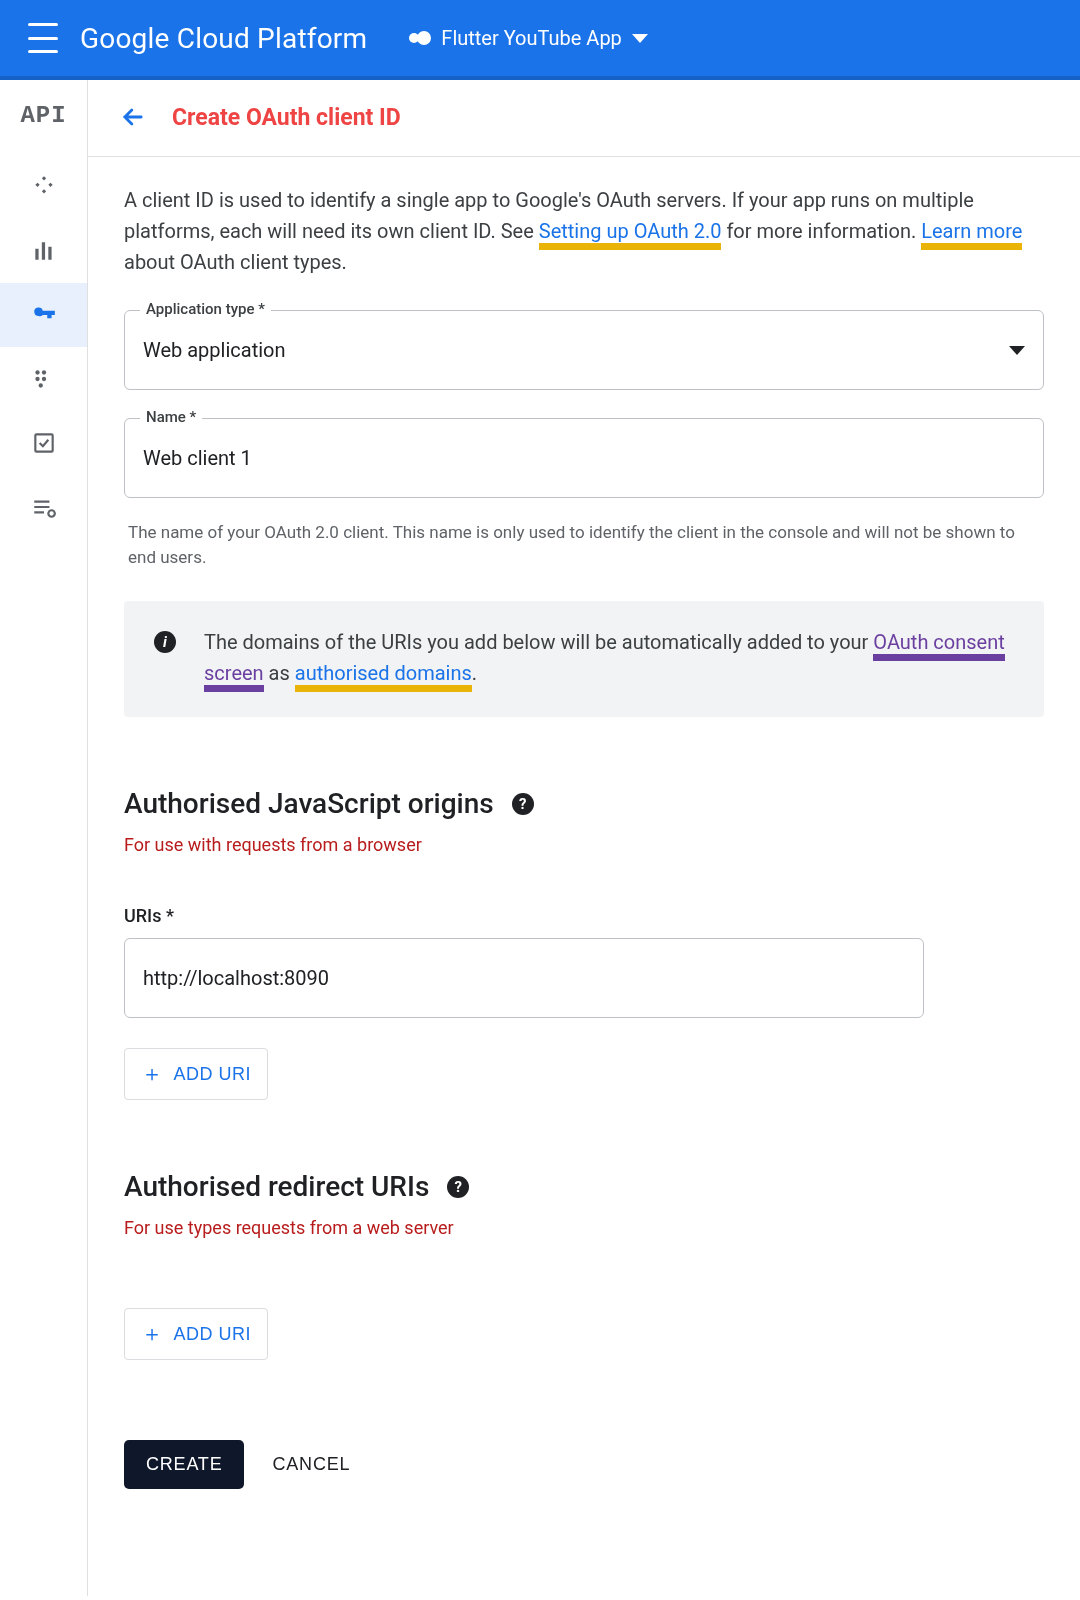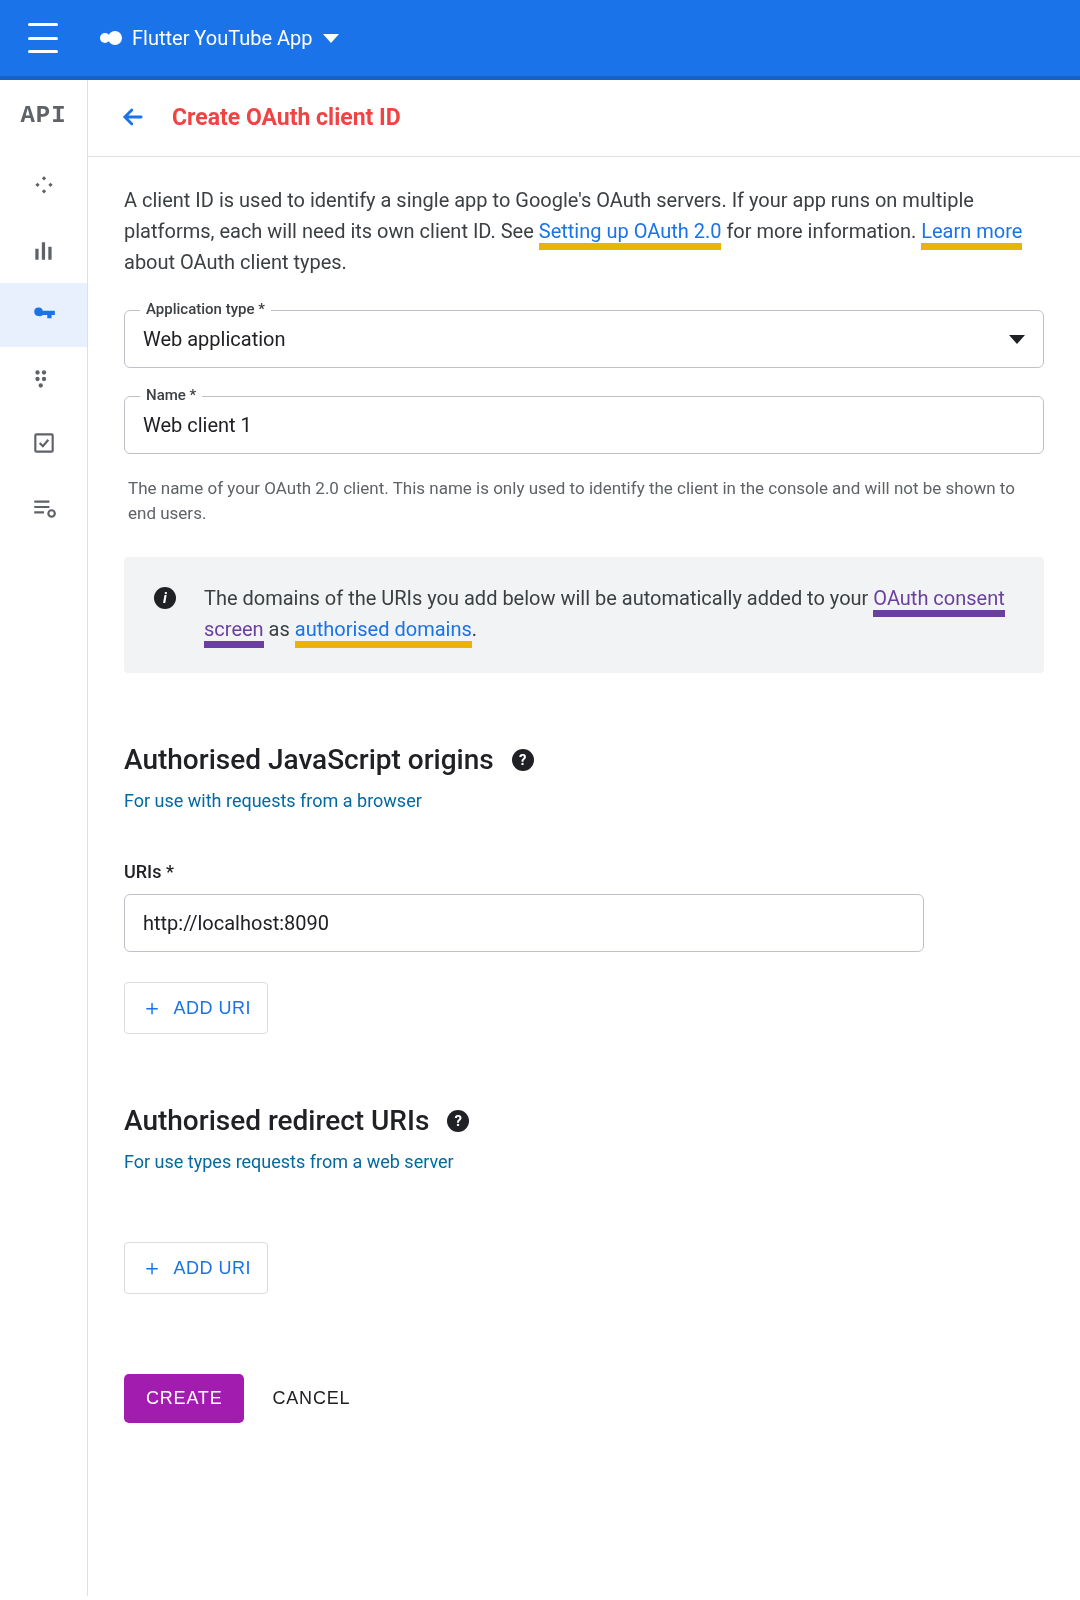--- a/index.html
+++ b/index.html
@@ -90,21 +90,21 @@
   .link.purple { color:#6b3fa0; border-bottom-color:#6b3fa0;}
 
   .field-wrap { position:relative; margin-bottom:10px;}
   .float-label {
     position:absolute; top:-10px; left:16px; background:#fff; padding:0 6px;
     font-size:15px; font-weight:500; color:#3c4043;
   }
   .dropdown, .textfield, .uri-field {
     width:100%; border:1px solid #bdc1c6; border-radius:6px;
     font-size:20px; color:#202124; font-family:inherit;
-    padding: 16px 18px;
+    padding: 27px 18px;
   }
   .dropdown { display:flex; align-items:center; justify-content:space-between; cursor:pointer; }
   .tri {
     width:0;height:0;border-left:8px solid transparent;border-right:8px solid transparent;border-top:9px solid #202124;
   }
   .hint { color:#5f6368; font-size:17px; padding:12px 4px 0; line-height:1.45;}
 
   .name-block { margin-top:28px; margin-bottom:32px;}
   .textfield { outline:none; }
 
@@ -120,52 +120,55 @@
   .infobox p { font-size:20px; line-height:1.55; color:#3c4043;}
 
   .section-h {
     display:flex; align-items:center; gap:18px;
     font-size:28px; font-weight:500; margin-top:70px;
   }
   .help-q {
     width:22px;height:22px;border-radius:50%;background:#202124;color:#fff;
     display:flex;align-items:center;justify-content:center;font-weight:700;font-size:15px;cursor:pointer;
   }
-  .sub { color:#0369a1; font-size:18px; margin-top:14px;}
+  .sub { color:#b91c1c; font-size:18px; margin-top:14px;}
 
   .uris-label { font-weight:500; font-size:18px; margin-top:50px; margin-bottom:12px;}
   .uri-field { max-width:800px;}
 
   .chip-btn {
     display:inline-flex; align-items:center; gap:10px;
     border:1px solid #dadce0; border-radius:4px;
     padding:10px 16px; margin-top:30px;
     color:#1a73e8; font-weight:500; font-size:18px;
     background:#fff; cursor:pointer; letter-spacing:0.5px;
   }
   .plus { font-size:22px; font-weight:400;}
 
   .actions { margin-top:80px; display:flex; gap:28px; align-items:center;}
   .btn-primary {
-    background:#a21caf; color:#fff; border:none; border-radius:5px;
+    background:#0f172a; color:#fff; border:none; border-radius:5px;
     padding:14px 22px; font-size:18px; font-weight:500; letter-spacing:0.8px; cursor:pointer;
   }
   .btn-flat {
     background:none; border:none; color:#202124; font-size:18px; font-weight:500;
     letter-spacing:0.8px; cursor:pointer;
   }
 </style>
 </head>
 <body>
 
 <div class="topbar">
   <div class="hamburger">
     <span></span>
       <span></span>
       <span></span>
+  </div>
+  <div class="logo">
+    <span>Google Cloud Platform</span>
   </div>
   <div class="project-picker">
     <span class="proj-ico"></span>
     <span>Flutter YouTube App</span>
     <span class="caret-down"></span>
   </div>
 </div>
 
 <div class="body-wrap">
 

